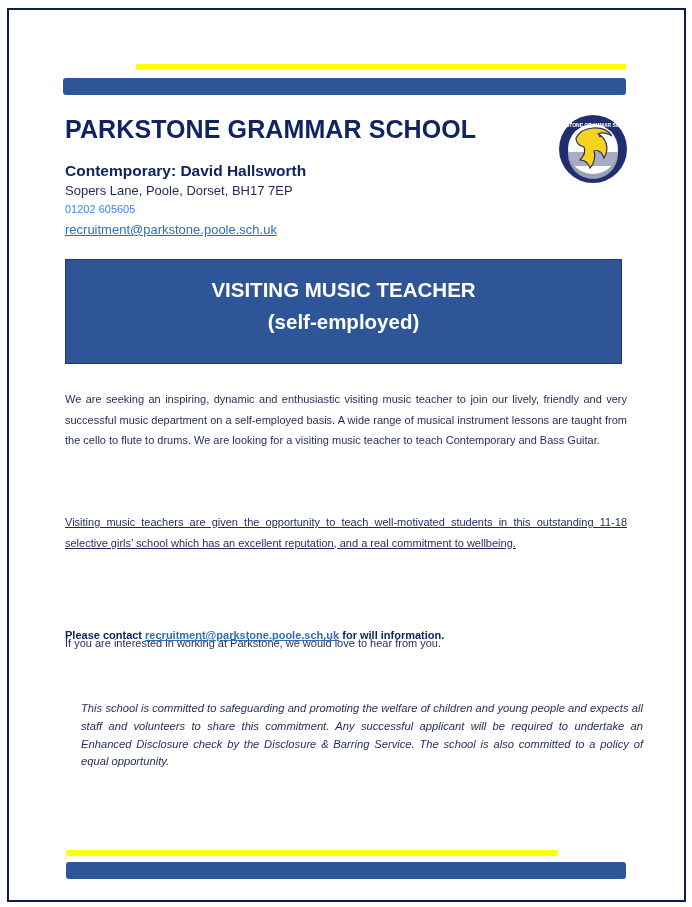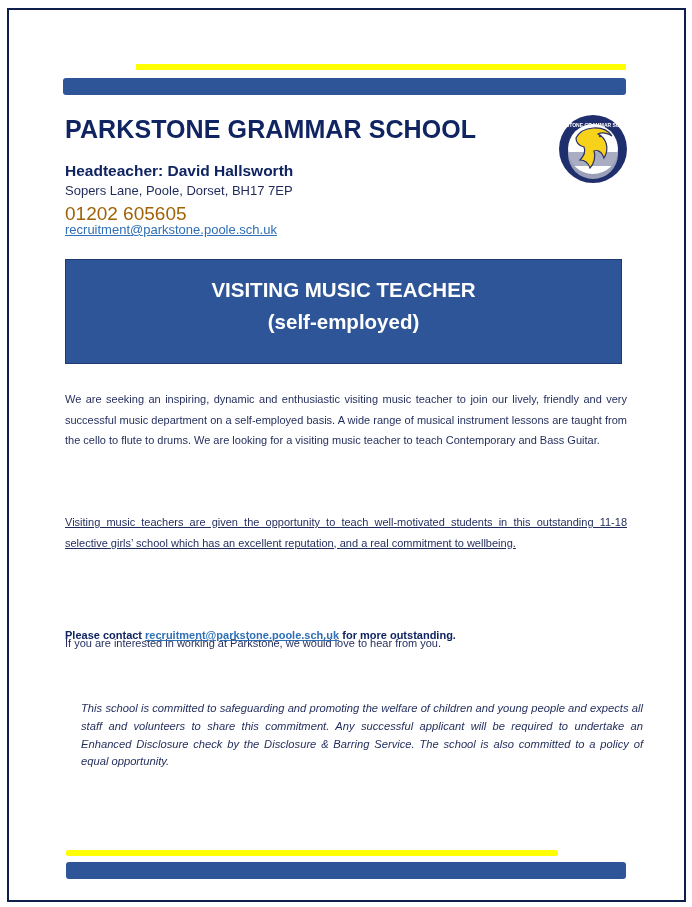--- a/index.html
+++ b/index.html
@@ -8,21 +8,21 @@
     .bar-yellow { position: absolute; background: #ffff00; height: 6px; }
     .bar-blue { position: absolute; background: #2e5597; height: 17px; border-radius: 3px; }
     .top-yellow { left: 136px; top: 64px; width: 490px; }
     .top-blue { left: 63px; top: 78px; width: 563px; }
     .bottom-yellow { left: 66px; top: 850px; width: 492px; border-radius: 2px; }
     .bottom-blue { left: 66px; top: 862px; width: 560px; }
 
     .school-name { position: absolute; left: 65px; top: 115px; font-size: 25px; font-weight: bold; color: #0f2461; letter-spacing: 0.1px; margin: 0; }
     .headteacher { position: absolute; left: 65px; top: 162px; font-size: 15.5px; font-weight: bold; color: #0f2461; margin: 0; }
     .address { position: absolute; left: 65px; top: 183px; font-size: 13px; color: #1f2a5a; margin: 0; text-align: right; }
-    .phone { position: absolute; left: 65px; top: 203px; font-size: 19px; color: #a16207; margin: 0; }
+    .phone { position: absolute; left: 65px; top: 203px; font-size: 11px; color: #3b82f6; margin: 0; }
     .email-link { position: absolute; left: 65px; top: 222px; font-size: 13px; color: #2e6fb7; text-decoration: underline; }
 
     .logo { position: absolute; left: 558px; top: 114px; width: 70px; height: 70px; }
 
     .title-box { position: absolute; left: 65px; top: 259px; width: 557px; height: 105px; background: #2e5597; border: 1px solid #1d3a73; box-sizing: border-box; text-align: center; color: #ffffff; font-weight: bold; font-size: 20.5px; line-height: 31.5px; padding-top: 14px; }
     .title-box div { white-space: nowrap; }
 
     .para { position: absolute; left: 65px; width: 562px; font-size: 11px; line-height: 20.6px; color: #1f2a5a; margin: 0; text-align: justify; }
     .p1 { top: 389px; }
     .p2 { top: 512px; text-decoration: underline; }
@@ -34,21 +34,21 @@
   </style>
 </head>
 <body>
 
 <div class="page-border"></div>
 
 <div class="bar-yellow top-yellow"></div>
 <div class="bar-blue top-blue"></div>
 
 <h1 class="school-name">PARKSTONE GRAMMAR SCHOOL</h1>
-<p class="headteacher">Headteacher: David Hallsworth</p>
+<p class="headteacher">Contemporary: David Hallsworth</p>
 <p class="address">Sopers Lane, Poole, Dorset, BH17 7EP</p>
 <p class="phone">01202 605605</p>
 <a class="email-link" title="recruitment@parkstone.poole.sch.uk">recruitment@parkstone.poole.sch.uk</a>
 
 <div class="logo">
   <svg width="70" height="70" viewBox="0 0 70 70">
     <circle cx="35" cy="35" r="34" fill="#1f2f6e"></circle>
     <circle cx="35" cy="35" r="25" fill="#ffffff"></circle>
     <path d="M10 40 A25 25 0 0 0 60 40 Z" fill="#9aa0b8" transform="translate(0,0)"></path>
     <clipPath id="inner">
@@ -65,18 +65,18 @@
 </div>
 
 <div class="title-box">
   <div>VISITING MUSIC TEACHER</div>
   <div>(self-employed)</div>
 </div>
 
 <p class="para p1">We are seeking an inspiring, dynamic and enthusiastic visiting music teacher to join our lively, friendly and very successful music department on a self-employed basis. A wide range of musical instrument lessons are taught from the cello to flute to drums. We are looking for a visiting music teacher to teach Contemporary and Bass Guitar.</p>
 <p class="para p2">Visiting music teachers are given the opportunity to teach well-motivated students in this outstanding 11-18 selective girls’ school which has an excellent reputation, and a real commitment to wellbeing.</p>
 <p class="para p3">If you are interested in working at Parkstone, we would love to hear from you.</p>
-<p class="para p4"><span>Please contact </span><a>recruitment@parkstone.poole.sch.uk</a><span> for more outstanding.</span></p>
+<p class="para p4"><span>Please contact </span><a>recruitment@parkstone.poole.sch.uk</a><span> for will information.</span></p>
 
 <p class="disclaimer">This school is committed to safeguarding and promoting the welfare of children and young people and expects all staff and volunteers to share this commitment.  Any successful applicant will be required to undertake an Enhanced Disclosure check by the Disclosure &amp; Barring Service.  The school is also committed to a policy of equal opportunity.</p>
 
 <div class="bar-yellow bottom-yellow"></div>
 <div class="bar-blue bottom-blue"></div>
 
 </body></html>

